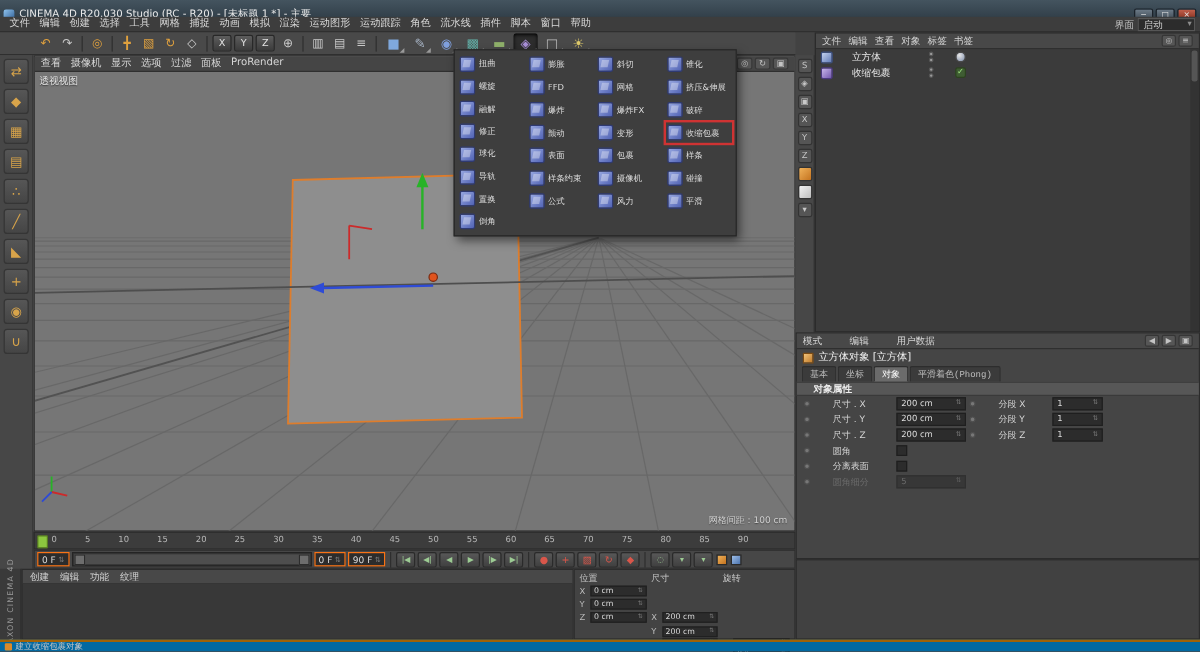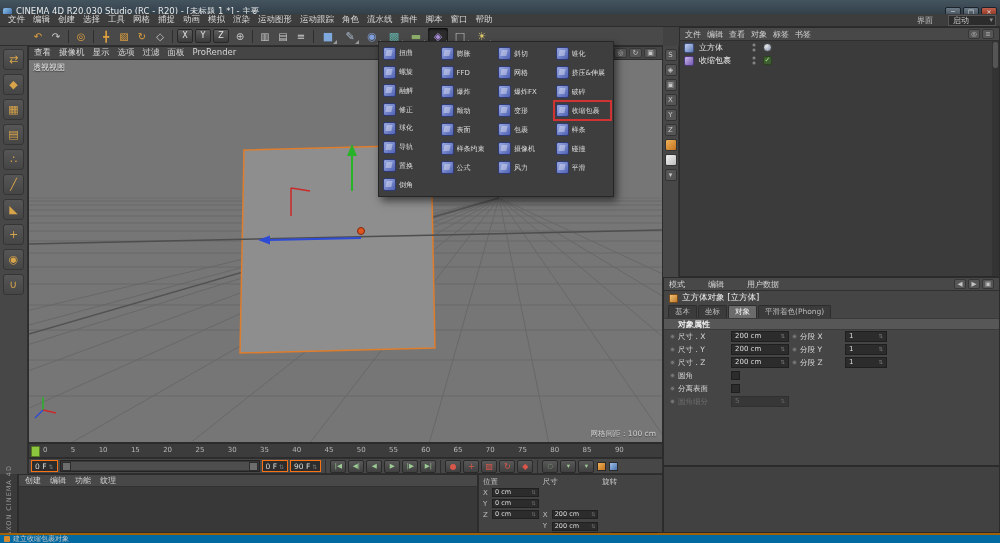--- a/index.html
+++ b/index.html
@@ -9,21 +9,21 @@
   
   .titlebar { position:absolute; top:0; left:0; right:0; height:14px; background:linear-gradient(#44545f,#26323c); display:flex; align-items:center; padding:12px 3px; color:#e9e9e9; font-size:8.5px; border-bottom:1px solid #141a20; }
   .app-icon { width:9px; height:9px; border-radius:2px; background:linear-gradient(135deg,#8fc3ef,#2e5e95); margin-right:4px; flex:0 0 9px; }
   .win-buttons { margin-left:auto; display:flex; gap:2px; }
   .win-btn { width:16px; height:10px; border:1px solid #1b222a; border-radius:2px; background:linear-gradient(#6d7b88,#3f4b56); color:#e6e6e6; font-size:6.5px; line-height:8px; text-align:center; }
   .win-btn.close { background:linear-gradient(#c2604c,#84301f); }
 
   
   .menubar { position:absolute; top:14px; left:0; right:0; height:13px; background:#3d3d3d; border-bottom:1px solid #2c2c2c; display:flex; align-items:center; padding:0 4px; }
   .menu-item { padding:0 4px; color:#d8d8d8; font-size:8.5px; white-space:nowrap; }
-  .menubar-right { margin-left:auto; display:flex; align-items:flex-start; gap:15px; }
+  .menubar-right { margin-left:auto; display:flex; align-items:flex-start; gap:3px; }
   .iface-label { color:#c3c3c3; font-size:8px; }
   .iface-select { background:#2c2c2c; border:1px solid #565656; color:#cfcfcf; font-size:8px; height:11px; line-height:9px; padding:0 12px 0 4px; position:relative; min-width:48px; }
   .iface-select::after { content:"▾"; position:absolute; right:2px; top:0; color:#8d8d8d; font-size:7px; }
 
   
   .toolbar { position:absolute; top:27px; left:0; width:663px; height:19px; background:#494949; border-bottom:1px solid #2f2f2f; display:flex; align-items:center; gap:1px; padding:0 2px 0 29px; }
   .tbtn { width:18px; height:16px; display:flex; align-items:center; justify-content:center; color:#c9c9c9; font-size:10px; border-radius:2px; position:relative; }
   .tbtn.amber { color:#e0a13e; }
   .sep { width:1px; height:13px; background:#2e2e2e; margin:0 2px; flex:0 0 1px; }
   .axis-btn { width:16px; height:14px; background:linear-gradient(#5d5d5d,#3b3b3b); border:1px solid #282828; border-radius:2px; color:#e2e2e2; font-size:8px; text-align:center; line-height:12px; margin:0 1px; }
@@ -84,45 +84,45 @@
   .right-strip { position:absolute; left:0; top:19px; width:16px; height:236px; background:#474747; border-right:1px solid #323232; display:flex; flex-direction:column; align-items:center; gap:3px; padding-top:3px; }
   .rs-icon { width:12px; height:12px; background:#555555; border:1px solid #333333; border-radius:2px; color:#c8c8c8; font-size:7px; display:flex; align-items:center; justify-content:center; }
   .rs-icon.sw-orange { background:linear-gradient(135deg,#f0b25a,#c4731f); }
   .rs-icon.sw-white { background:linear-gradient(135deg,#f2f2f2,#bdbdbd); }
 
   .om { position:absolute; left:16px; top:0; right:0; height:250px; background:#3b3b3b; border:1px solid #2b2b2b; }
   .om-menu { height:13px; background:#484848; border-bottom:1px solid #2f2f2f; display:flex; gap:6px; align-items:center; padding:0 5px; }
   .om-menu-item { color:#d5d5d5; font-size:8px; }
   .om-menu-icons { margin-left:auto; display:flex; gap:2px; }
   .om-mi { width:12px; height:10px; background:#565656; border:1px solid #363636; border-radius:2px; color:#c3c3c3; font-size:6.5px; display:flex; align-items:center; justify-content:center; }
-  .om-row { display:flex; align-items:center; gap:5px; height:13px; padding:0 4px; }
+  .om-row { display:flex; align-items:center; gap:16px; height:13px; padding:0 4px; }
   .obj-icon { width:10px; height:10px; border-radius:2px; flex:0 0 10px; }
   .oi-cube { background:linear-gradient(135deg,#c4d2ee,#5f79b6); border:1px solid #3c5184; }
   .oi-wrap { background:linear-gradient(135deg,#c9b6ea,#7358b0); border:1px solid #4c3a80; }
   .om-name { color:#e6e6e6; font-size:8px; width:48px; }
   .om-dots { display:flex; flex-direction:column; gap:1px; }
   .om-dot { width:4px; height:4px; border-radius:50%; background:#9a9a9a; border:1px solid #555555; }
   .om-tag { width:9px; height:9px; border-radius:2px; margin-left:2px; }
   .tag-phong { border-radius:50%; background:radial-gradient(circle at 35% 30%,#e8e8e8,#7a8aa8); border:1px solid #4a4a4a; }
   .tag-check { background:#3f5d33; border:1px solid #2c421f; color:#9fe37f; font-size:7px; line-height:7px; text-align:center; }
   .om-scroll { position:absolute; right:0; top:13px; bottom:0; width:7px; background:#333333; }
   .om-thumb { position:absolute; top:1px; left:1px; width:5px; height:26px; background:#555555; border-radius:2px; }
 
   .attr { position:absolute; left:0; top:250px; right:0; height:189px; background:#454545; border:1px solid #2b2b2b; }
   .attr-menu { height:13px; background:#484848; border-bottom:1px solid #2f2f2f; display:flex; gap:6px; align-items:center; padding:0 5px; }
   .attr-title-row { height:14px; display:flex; align-items:center; gap:4px; padding:0 5px; }
   .attr-obj-icon { width:9px; height:9px; background:linear-gradient(135deg,#f0c27a,#c07a28); border:1px solid #7c4c14; border-radius:1px; }
   .attr-title { color:#f0f0f0; font-size:8.5px; }
   .attr-tabs { height:13px; display:flex; gap:1px; padding:0 4px; align-items:flex-end; }
-  .attr-tab { background:#3b3b3b; border:1px solid #2d2d2d; border-bottom:none; color:#bdbdbd; font-size:7.5px; padding:1px 6px; border-radius:2px 2px 0 0; }
+  .attr-tab { background:#3b3b3b; border:1px solid #2d2d2d; border-bottom:none; color:#bdbdbd; font-size:7.5px; padding:1px 6px; border-radius:2px 2px 0 0;font-family:Liberation Mono, monospace; }
   .attr-tab.active { background:#6b6b6b; color:#ffffff; }
   .attr-section { height:12px; background:#575757; border-top:1px solid #3a3a3a; border-bottom:1px solid #3a3a3a; color:#ececec; font-size:8px; line-height:11px; padding-left:14px; font-weight:bold; }
   .attr-row { display:flex; align-items:center; gap:3px; height:13px; padding:0 6px; }
   .adot { width:5px; height:5px; border-radius:50%; background:#777777; border:1px solid #4f4f4f; flex:0 0 5px; }
-  .alabel { color:#d6d6d6; font-size:7.5px; width:50px; }
+  .alabel { color:#d6d6d6; font-size:7.5px; width:50px;margin-left:16px; }
   .alabel.w2 { width:42px; }
   .afield { background:#2c2c2c; border:1px solid #1f1f1f; height:11px; color:#dddddd; font-size:7px; line-height:9px; padding:0 3px; display:flex; justify-content:space-between; width:58px; }
   .afield.sm { width:42px; }
   .afield::after { content:"⇅"; color:#7a7a7a; font-size:5.5px; margin-left:2px; }
   .acheck { width:9px; height:9px; background:#2c2c2c; border:1px solid #1e1e1e; }
   .attr-row.disabled .alabel, .attr-row.disabled .afield { color:#8a8a8a; opacity:.55; }
 
   .br-panel { position:absolute; left:0; top:439px; right:0; bottom:0; background:#414141; border:1px solid #2b2b2b; }
 
   

